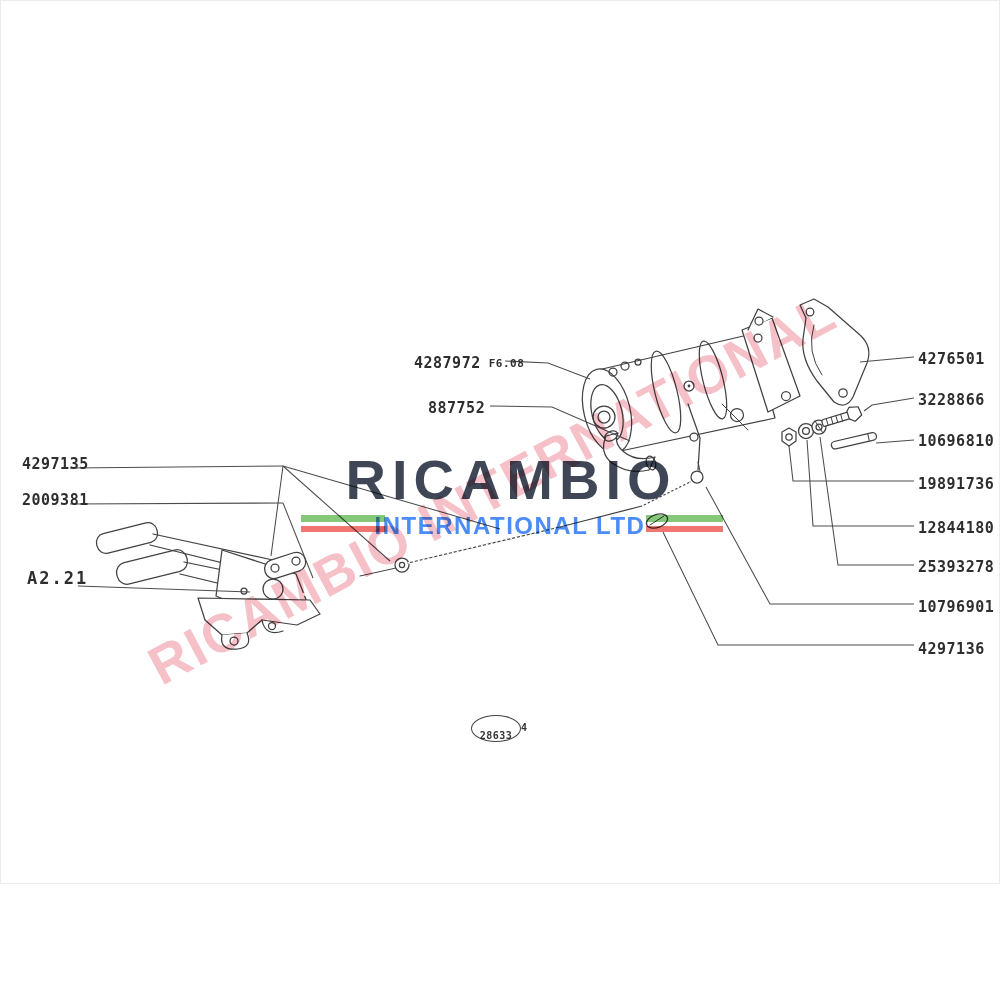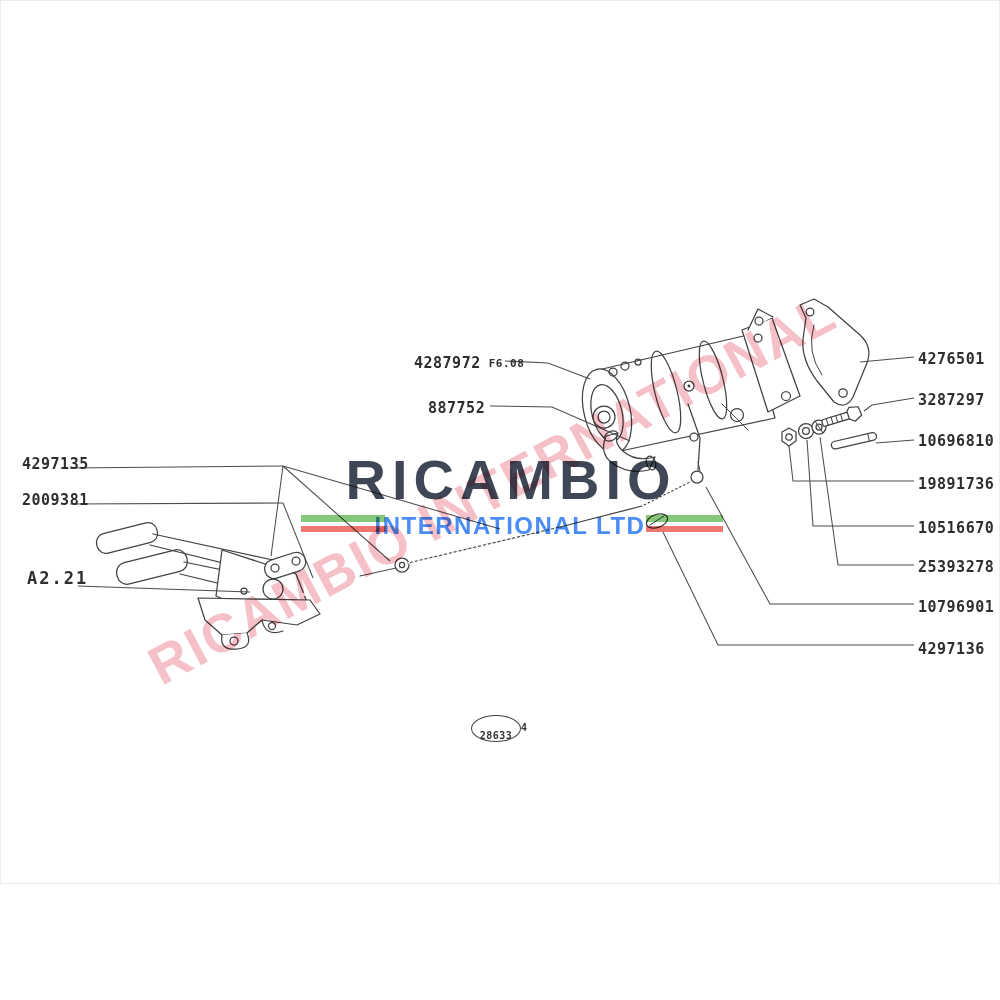--- a/index.html
+++ b/index.html
@@ -193,30 +193,30 @@
     <span>2009381</span>
   </div>
   <div class="plabel figref" style="left:27px;top:568px">
     <span>A2.21</span>
   </div>
 
   <div class="plabel" style="left:918px;top:350px">
     <span>4276501</span>
   </div>
   <div class="plabel" style="left:918px;top:391px">
-    <span>3287297</span>
+    <span>3228866</span>
   </div>
   <div class="plabel" style="left:918px;top:432px">
     <span>10696810</span>
   </div>
   <div class="plabel" style="left:918px;top:475px">
     <span>19891736</span>
   </div>
   <div class="plabel" style="left:918px;top:519px">
-    <span>10516670</span>
+    <span>12844180</span>
   </div>
   <div class="plabel" style="left:918px;top:558px">
     <span>25393278</span>
   </div>
   <div class="plabel" style="left:918px;top:598px">
     <span>10796901</span>
   </div>
   <div class="plabel" style="left:918px;top:640px">
     <span>4297136</span>
   </div>

